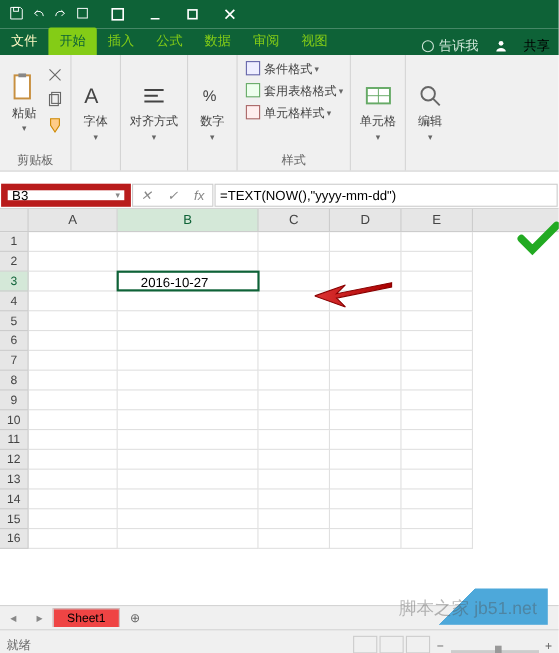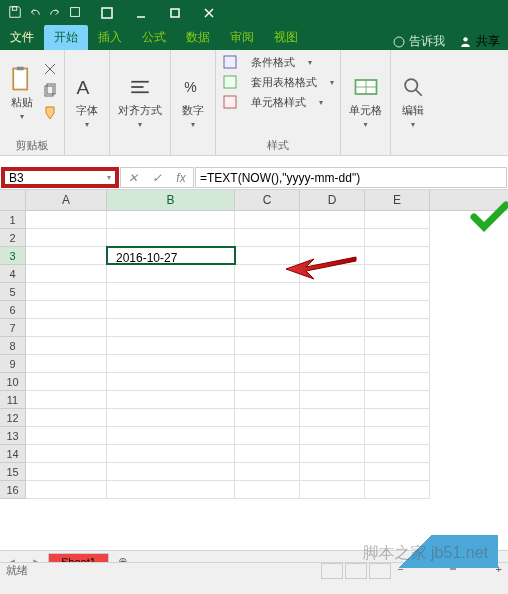--- a/index.html
+++ b/index.html
@@ -8,41 +8,41 @@
 .titlebar { background: #0e6237; height: 26px; display: flex; align-items: center; color: #fff; font-size: 11px; }
 .qat { display: flex; align-items: center; gap: 6px; padding: 0 8px; }
 .qat svg { width: 14px; height: 14px; fill: #fff; }
 .title-text { flex: 1; text-align: center; display: flex; gap: 10px; justify-content: center; }
 .win-controls { display: flex; }
 .win-btn { width: 34px; height: 26px; display: flex; align-items: center; justify-content: center; }
 .win-btn svg { width: 12px; height: 12px; stroke: #fff; fill: none; stroke-width: 1.5; }
 
 .tabs { background: #0e6237; height: 24px; display: flex; align-items: flex-end; font-size: 12px; }
 .tab { padding: 4px 10px; color: #84cc16; cursor: pointer; }
-.tab.active { background: #7dd3fc; color: #0e6237; border-radius: 2px 2px 0 0; }
+.tab.active { background: #84cc16; color: #0e6237; border-radius: 2px 2px 0 0; }
 .tab.file { color: #fef9c3; }
 .tell-me { margin-left: auto; display: flex; align-items: center; gap: 4px; color: #cfe6d8; padding: 0 6px; }
 .tell-me svg { width: 12px; height: 12px; fill: #cfe6d8; }
-.share { display: flex; align-items: center; gap: 4px; padding: 0 8px; }
+.share { display: flex; align-items: center; gap: 14px; padding: 0 8px; }
 .share svg { width: 13px; height: 13px; fill: #fff; }
 
 .ribbon { background: #f0f0f0; border-bottom: 1px solid #d4d4d4; height: 106px; display: flex; }
 .group { border-right: 1px solid #d4d4d4; padding: 4px 6px 2px; display: flex; flex-direction: column; align-items: center; }
 .group-body { flex: 1; display: flex; align-items: center; gap: 4px; }
 .group-label { font-size: 11px; color: #666; margin-top: 6px; }
 .big-btn { display: flex; flex-direction: column; align-items: center; gap: 2px; font-size: 11px; color: #444; padding: 2px; }
 .big-btn svg { width: 28px; height: 28px; }
 .small-btns { display: flex; flex-direction: column; gap: 2px; }
 .small-btns svg { width: 16px; height: 16px; }
-.sub-btn { display: flex; align-items: center; gap: 13px; font-size: 11px; color: #444; }
+.sub-btn { display: flex; align-items: center; gap: 2px; font-size: 11px; color: #444; }
 .sub-btn svg { width: 16px; height: 16px; }
 .arr { font-size: 8px; color: #666; }
 
 .formula-bar { height: 24px; display: flex; border-bottom: 1px solid #d4d4d4; background: #fff; margin-top: 10px; }
-.name-box { width: 118px; border: 4px solid #b91c1c; display: flex; align-items: center; padding: 0 4px; font-size: 12px; margin: 1px; }
+.name-box { width: 118px; border: 6px solid #b91c1c; display: flex; align-items: center; padding: 0 4px; font-size: 12px; margin: 1px; }
 .name-box .dd { margin-left: auto; font-size: 8px; color: #888; }
 .fx-btns { display: flex; align-items: center; border: 1px solid #ccc; margin: 1px 0; }
 .fx-btns span { width: 24px; text-align: center; font-size: 12px; color: #888; font-style: italic; }
 .formula-input { flex: 1; border: 1px solid #ccc; margin: 1px; padding: 0 4px; font-size: 12px; display: flex; align-items: center; }
 
 .grid-area { position: relative; }
 .col-headers { display: flex; background: #e6e6e6; border-bottom: 1px solid #ccc; height: 21px; }
 .corner { width: 26px; border-right: 1px solid #ccc; background: #e6e6e6; }
 .col-h { border-right: 1px solid #ccc; font-size: 12px; color: #444; display: flex; align-items: center; justify-content: center; }
 .col-h.selected { background: #d4e8d8; color: #0e6237; }
@@ -58,21 +58,21 @@
 .selected-cell { position: absolute; border: 2px solid #0e6237; background: #fff; pointer-events: none; }
 
 .arrow { position: absolute; left: 260px; top: 38px; }
 .check { position: absolute; right: -2px; top: -10px; }
 
 .sheet-tabs { height: 22px; border-top: 1px solid #d4d4d4; display: flex; align-items: center; background: #f0f0f0; font-size: 11px; }
 .st-nav { width: 24px; text-align: center; color: #888; }
 .st-tab { border: 1px solid #ccc; border-bottom: none; padding: 2px 12px; background: #ef4444; }
 .st-add { width: 28px; text-align: center; color: #666; }
 
-.statusbar { height: 32px; background: #f0f0f0; border-top: 1px solid #d4d4d4; display: flex; align-items: flex-start; font-size: 11px; color: #666; padding: 0 6px; gap: 6px; }
+.statusbar { height: 22px; background: #f0f0f0; border-top: 1px solid #d4d4d4; display: flex; align-items: flex-end; font-size: 11px; color: #666; padding: 0 6px; gap: 6px; }
 .view-btns { display: flex; margin-left: auto; gap: 2px; }
 .view-btn { width: 22px; height: 16px; border: 1px solid #ccc; }
 .zoom-slider { width: 80px; height: 3px; background: #ccc; position: relative; }
 .zoom-slider::after { content: ''; position: absolute; left: 50%; top: -4px; width: 6px; height: 11px; background: #999; }
 
 .watermark { position: absolute; right: 10px; bottom: 26px; font-size: 16px; color: rgba(80,80,80,0.4); font-weight: normal; background: linear-gradient(135deg, transparent 50%, #4da8da 50%); padding: 8px 10px 4px 30px; }
 </style>
 </head>
 <body>
 
@@ -407,21 +407,21 @@
           <div class="cell col-E"></div>
         </div>
         <div class="cell-row">
           <div class="cell col-A"></div>
           <div class="cell col-B"></div>
           <div class="cell col-C"></div>
           <div class="cell col-D"></div>
           <div class="cell col-E"></div>
         </div>
       <div class="selected-cell" style="left:80px;top:35px;width:130px;height:19px;">
-        <span style="font-size:12px;padding-left:8px">2016-10-27</span>
+        <span style="font-size:12px;padding-left:20px">2016-10-27</span>
       </div>
       <div class="arrow">
         <svg width="80" height="36" viewBox="0 0 80 36">
             <defs>
               <linearGradient id="g">
                 <stop offset="0" stop-color="#d33"></stop>
                 <stop offset="1" stop-color="#a00"></stop>
               </linearGradient>
             </defs>
             <path d="M70 8 L20 18 L28 10 L0 20 L28 30 L20 22 L70 12 Z" fill="url(#g)" stroke="#800"></path>

